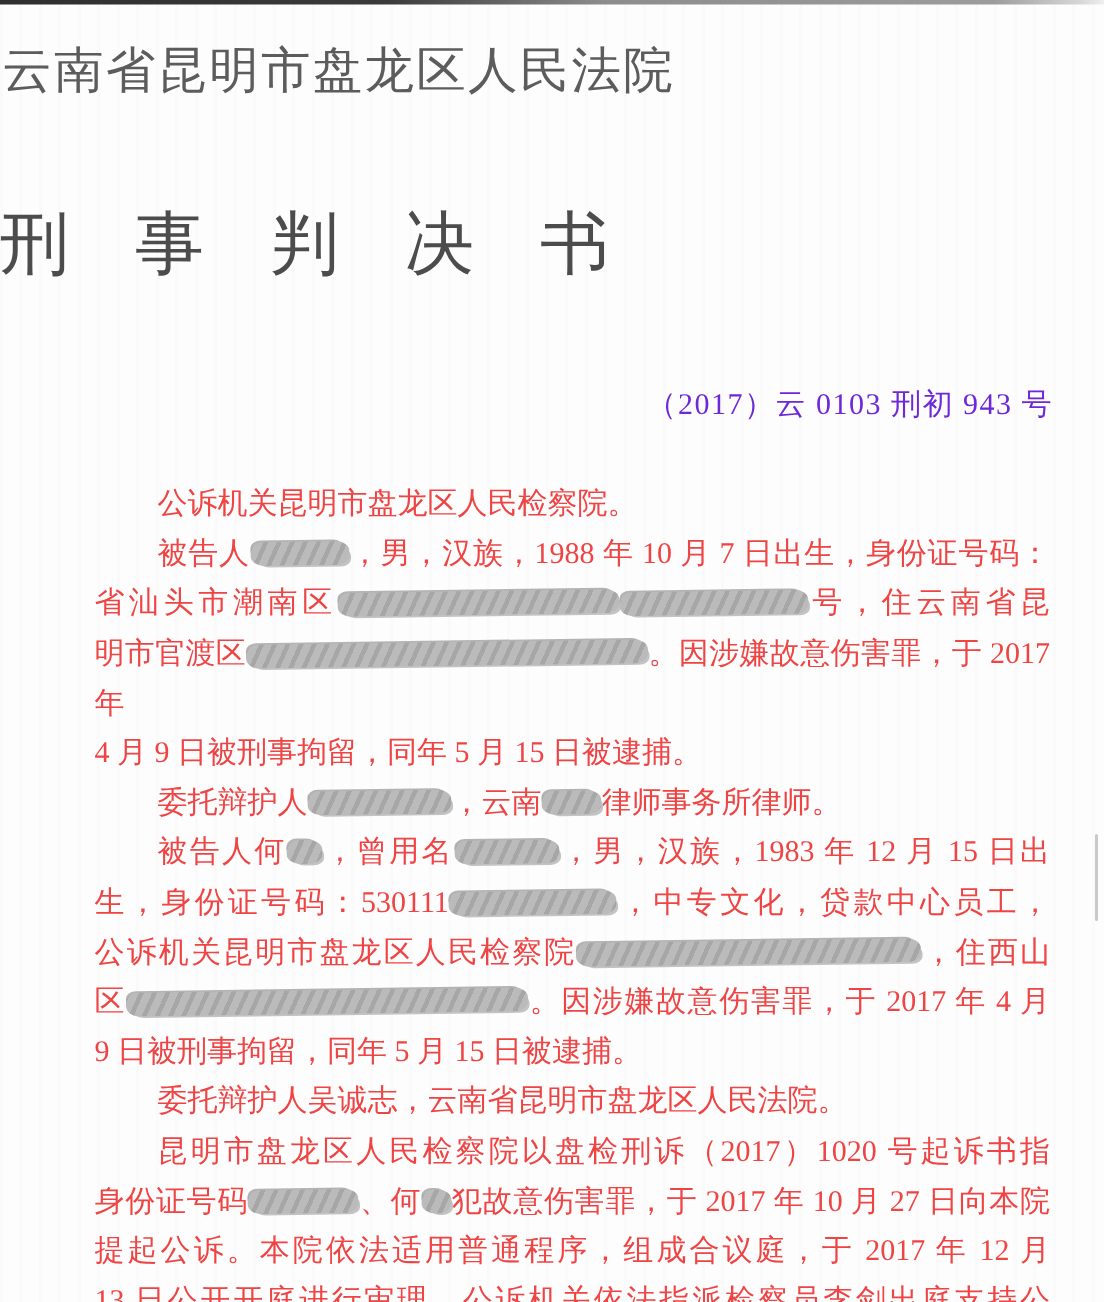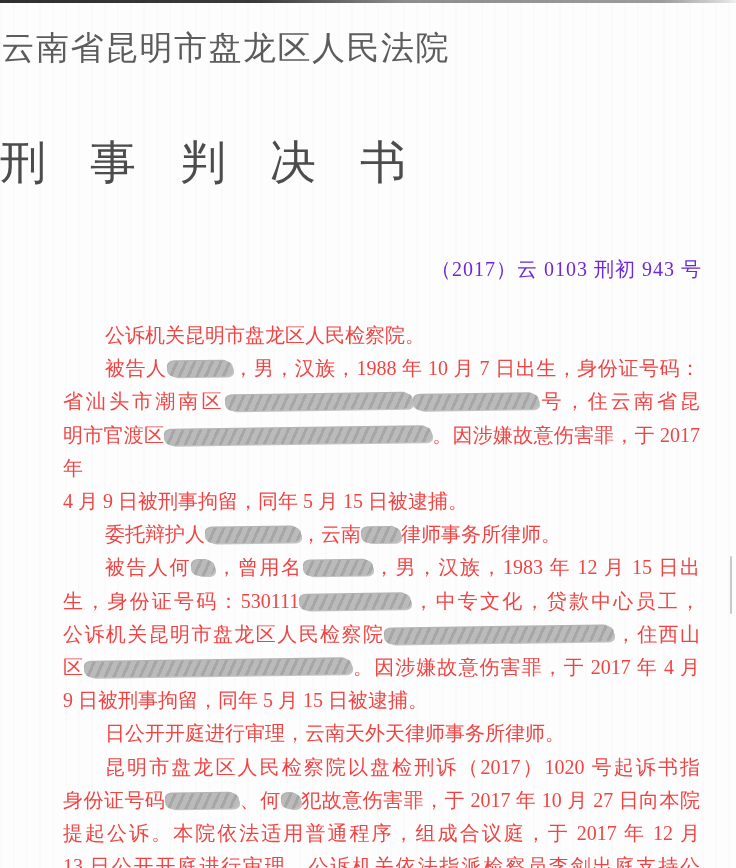--- a/index.html
+++ b/index.html
@@ -113,21 +113,21 @@
       <div class="line j ind"><span class="run">被告人</span><span class="redact" style="width: 66px;"></span><span class="run">，男，汉族，1988 年 10 月 7 日出生，身份证号码：</span></div>
       <div class="line j"><span class="run">省汕头市潮南区</span><span class="redact" style="width: 188px;"></span><span class="redact" style="width: 126px;"></span><span class="run">号，住云南省昆</span></div>
       <div class="line j"><span class="run">明市官渡区</span><span class="redact" style="width: 268px;"></span><span class="run">。因涉嫌故意伤害罪，于 2017 年</span></div>
       <div class="line"><span class="run">4 月 9 日被刑事拘留，同年 5 月 15 日被逮捕。</span></div>
       <div class="line ind"><span class="run">委托辩护人</span><span class="redact" style="width: 96px;"></span><span class="run">，云南</span><span class="redact" style="width: 40px;"></span><span class="run">律师事务所律师。</span></div>
       <div class="line j ind"><span class="run">被告人何</span><span class="redact" style="width: 24px;"></span><span class="run">，曾用名</span><span class="redact" style="width: 70px;"></span><span class="run">，男，汉族，1983 年 12 月 15 日出</span></div>
       <div class="line j"><span class="run">生，身份证号码：530111</span><span class="redact" style="width: 112px;"></span><span class="run">，中专文化，贷款中心员工，</span></div>
       <div class="line j"><span class="run">公诉机关昆明市盘龙区人民检察院</span><span class="redact" style="width: 230px;"></span><span class="run">，住西山</span></div>
       <div class="line j"><span class="run">区</span><span class="redact" style="width: 268px;"></span><span class="run">。因涉嫌故意伤害罪，于 2017 年 4 月</span></div>
       <div class="line"><span class="run">9 日被刑事拘留，同年 5 月 15 日被逮捕。</span></div>
-      <div class="line ind"><span class="run">日公开开庭进行审理，云南天外天律师事务所律师。</span></div>
+      <div class="line ind"><span class="run">委托辩护人吴诚志，云南省昆明市盘龙区人民法院。</span></div>
       <div class="line j ind"><span class="run">昆明市盘龙区人民检察院以盘检刑诉（2017）1020 号起诉书指</span></div>
       <div class="line j"><span class="run">身份证号码</span><span class="redact" style="width: 74px;"></span><span class="run">、何</span><span class="redact" style="width: 20px;"></span><span class="run">犯故意伤害罪，于 2017 年 10 月 27 日向本院</span></div>
       <div class="line j"><span class="run">提起公诉。本院依法适用普通程序，组成合议庭，于 2017 年 12 月</span></div>
       <div class="line j"><span class="run">13 日公开开庭进行审理。公诉机关依法指派检察员李剑出庭支持公</span></div>
     </div>
 </div>
 
 <div class="edge-mark"></div>
 
 </body></html>

